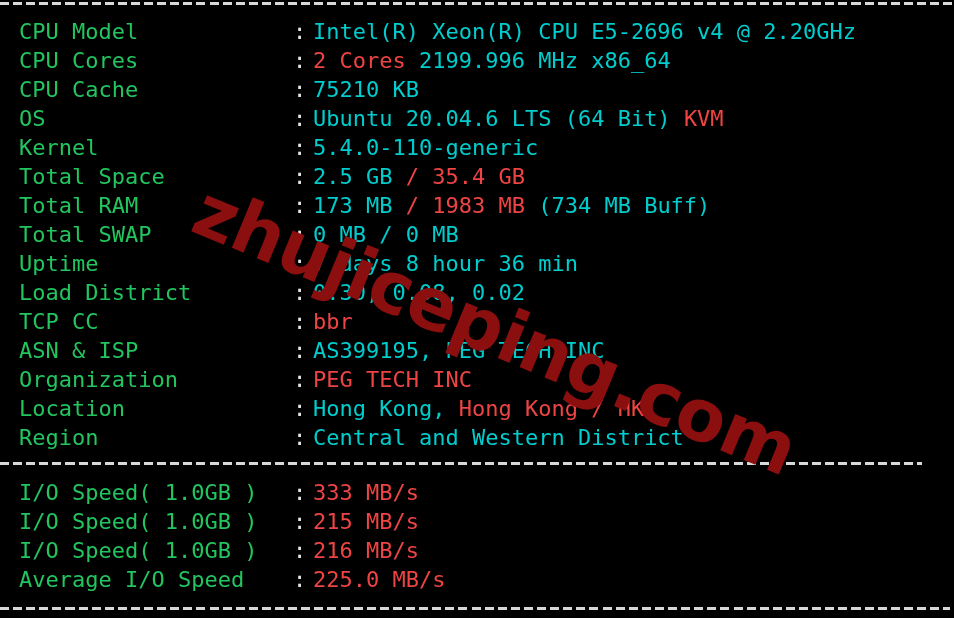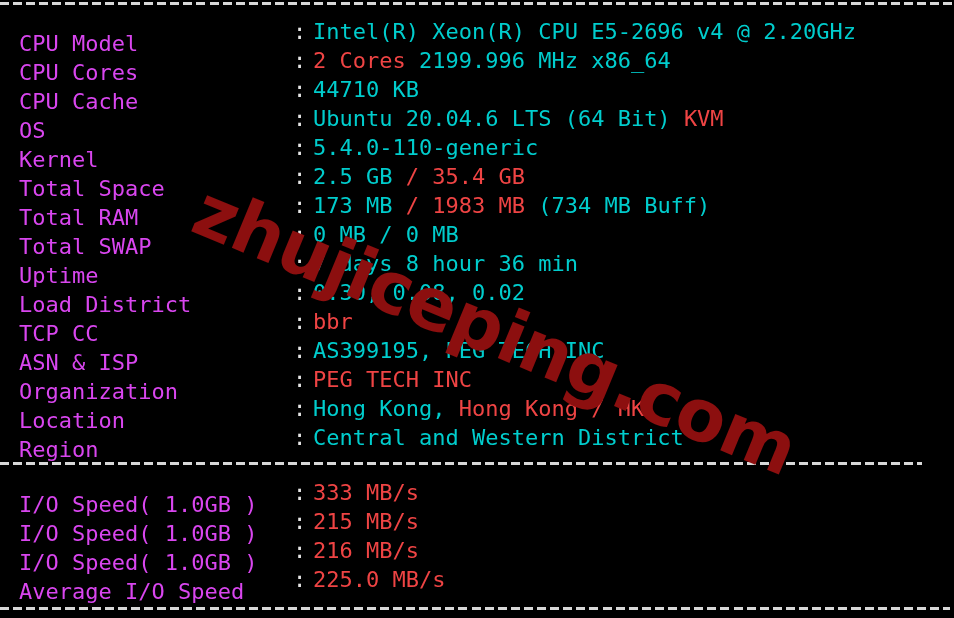--- a/index.html
+++ b/index.html
@@ -48,22 +48,22 @@
     left: 0;
     height: 29px;
     line-height: 29px;
     white-space: pre;
     font-size: 22px;
     letter-spacing: 0px;
   }
   .label {
     position: absolute;
     left: 19px;
-    top: 12px;
-    color: #d946ef;
+    top: 0;
+    color: #22c55e;
     white-space: pre;
   }
   .colon {
     position: absolute;
     left: 293px;
     top: 0;
     color: #e6e6e6;
   }
   .value {
     position: absolute;
@@ -94,21 +94,21 @@
 </head>
 <body>
 
 <div id="terminal">
 
   <div class="divider" id="divider-top"></div>
 
   <div class="rows" id="system-info-rows">
       <div class="row" style="top: 17px;"><span class="label">CPU Model</span><span class="colon">:</span><span class="value"><span class="c-cyan">Intel(R) Xeon(R) CPU E5-2696 v4 @ 2.20GHz</span></span></div>
       <div class="row" style="top: 46px;"><span class="label">CPU Cores</span><span class="colon">:</span><span class="value"><span class="c-yellow">2 Cores </span><span class="c-cyan">2199.996 MHz x86_64</span></span></div>
-      <div class="row" style="top: 75px;"><span class="label">CPU Cache</span><span class="colon">:</span><span class="value"><span class="c-cyan">44710 KB</span></span></div>
+      <div class="row" style="top: 75px;"><span class="label">CPU Cache</span><span class="colon">:</span><span class="value"><span class="c-cyan">75210 KB</span></span></div>
       <div class="row" style="top: 104px;"><span class="label">OS</span><span class="colon">:</span><span class="value"><span class="c-cyan">Ubuntu 20.04.6 LTS (64 Bit) </span><span class="c-yellow">KVM</span></span></div>
       <div class="row" style="top: 133px;"><span class="label">Kernel</span><span class="colon">:</span><span class="value"><span class="c-cyan">5.4.0-110-generic</span></span></div>
       <div class="row" style="top: 162px;"><span class="label">Total Space</span><span class="colon">:</span><span class="value"><span class="c-cyan">2.5 GB </span><span class="c-yellow">/ 35.4 GB</span></span></div>
       <div class="row" style="top: 191px;"><span class="label">Total RAM</span><span class="colon">:</span><span class="value"><span class="c-cyan">173 MB </span><span class="c-yellow">/ 1983 MB </span><span class="c-cyan">(734 MB Buff)</span></span></div>
       <div class="row" style="top: 220px;"><span class="label">Total SWAP</span><span class="colon">:</span><span class="value"><span class="c-cyan">0 MB / 0 MB</span></span></div>
       <div class="row" style="top: 249px;"><span class="label">Uptime</span><span class="colon">:</span><span class="value"><span class="c-cyan">7 days 8 hour 36 min</span></span></div>
       <div class="row" style="top: 278px;"><span class="label">Load District</span><span class="colon">:</span><span class="value"><span class="c-cyan">0.30, 0.08, 0.02</span></span></div>
       <div class="row" style="top: 307px;"><span class="label">TCP CC</span><span class="colon">:</span><span class="value"><span class="c-yellow">bbr</span></span></div>
       <div class="row" style="top: 336px;"><span class="label">ASN &amp; ISP</span><span class="colon">:</span><span class="value"><span class="c-cyan">AS399195, PEG TECH INC</span></span></div>
       <div class="row" style="top: 365px;"><span class="label">Organization</span><span class="colon">:</span><span class="value"><span class="c-yellow">PEG TECH INC</span></span></div>

